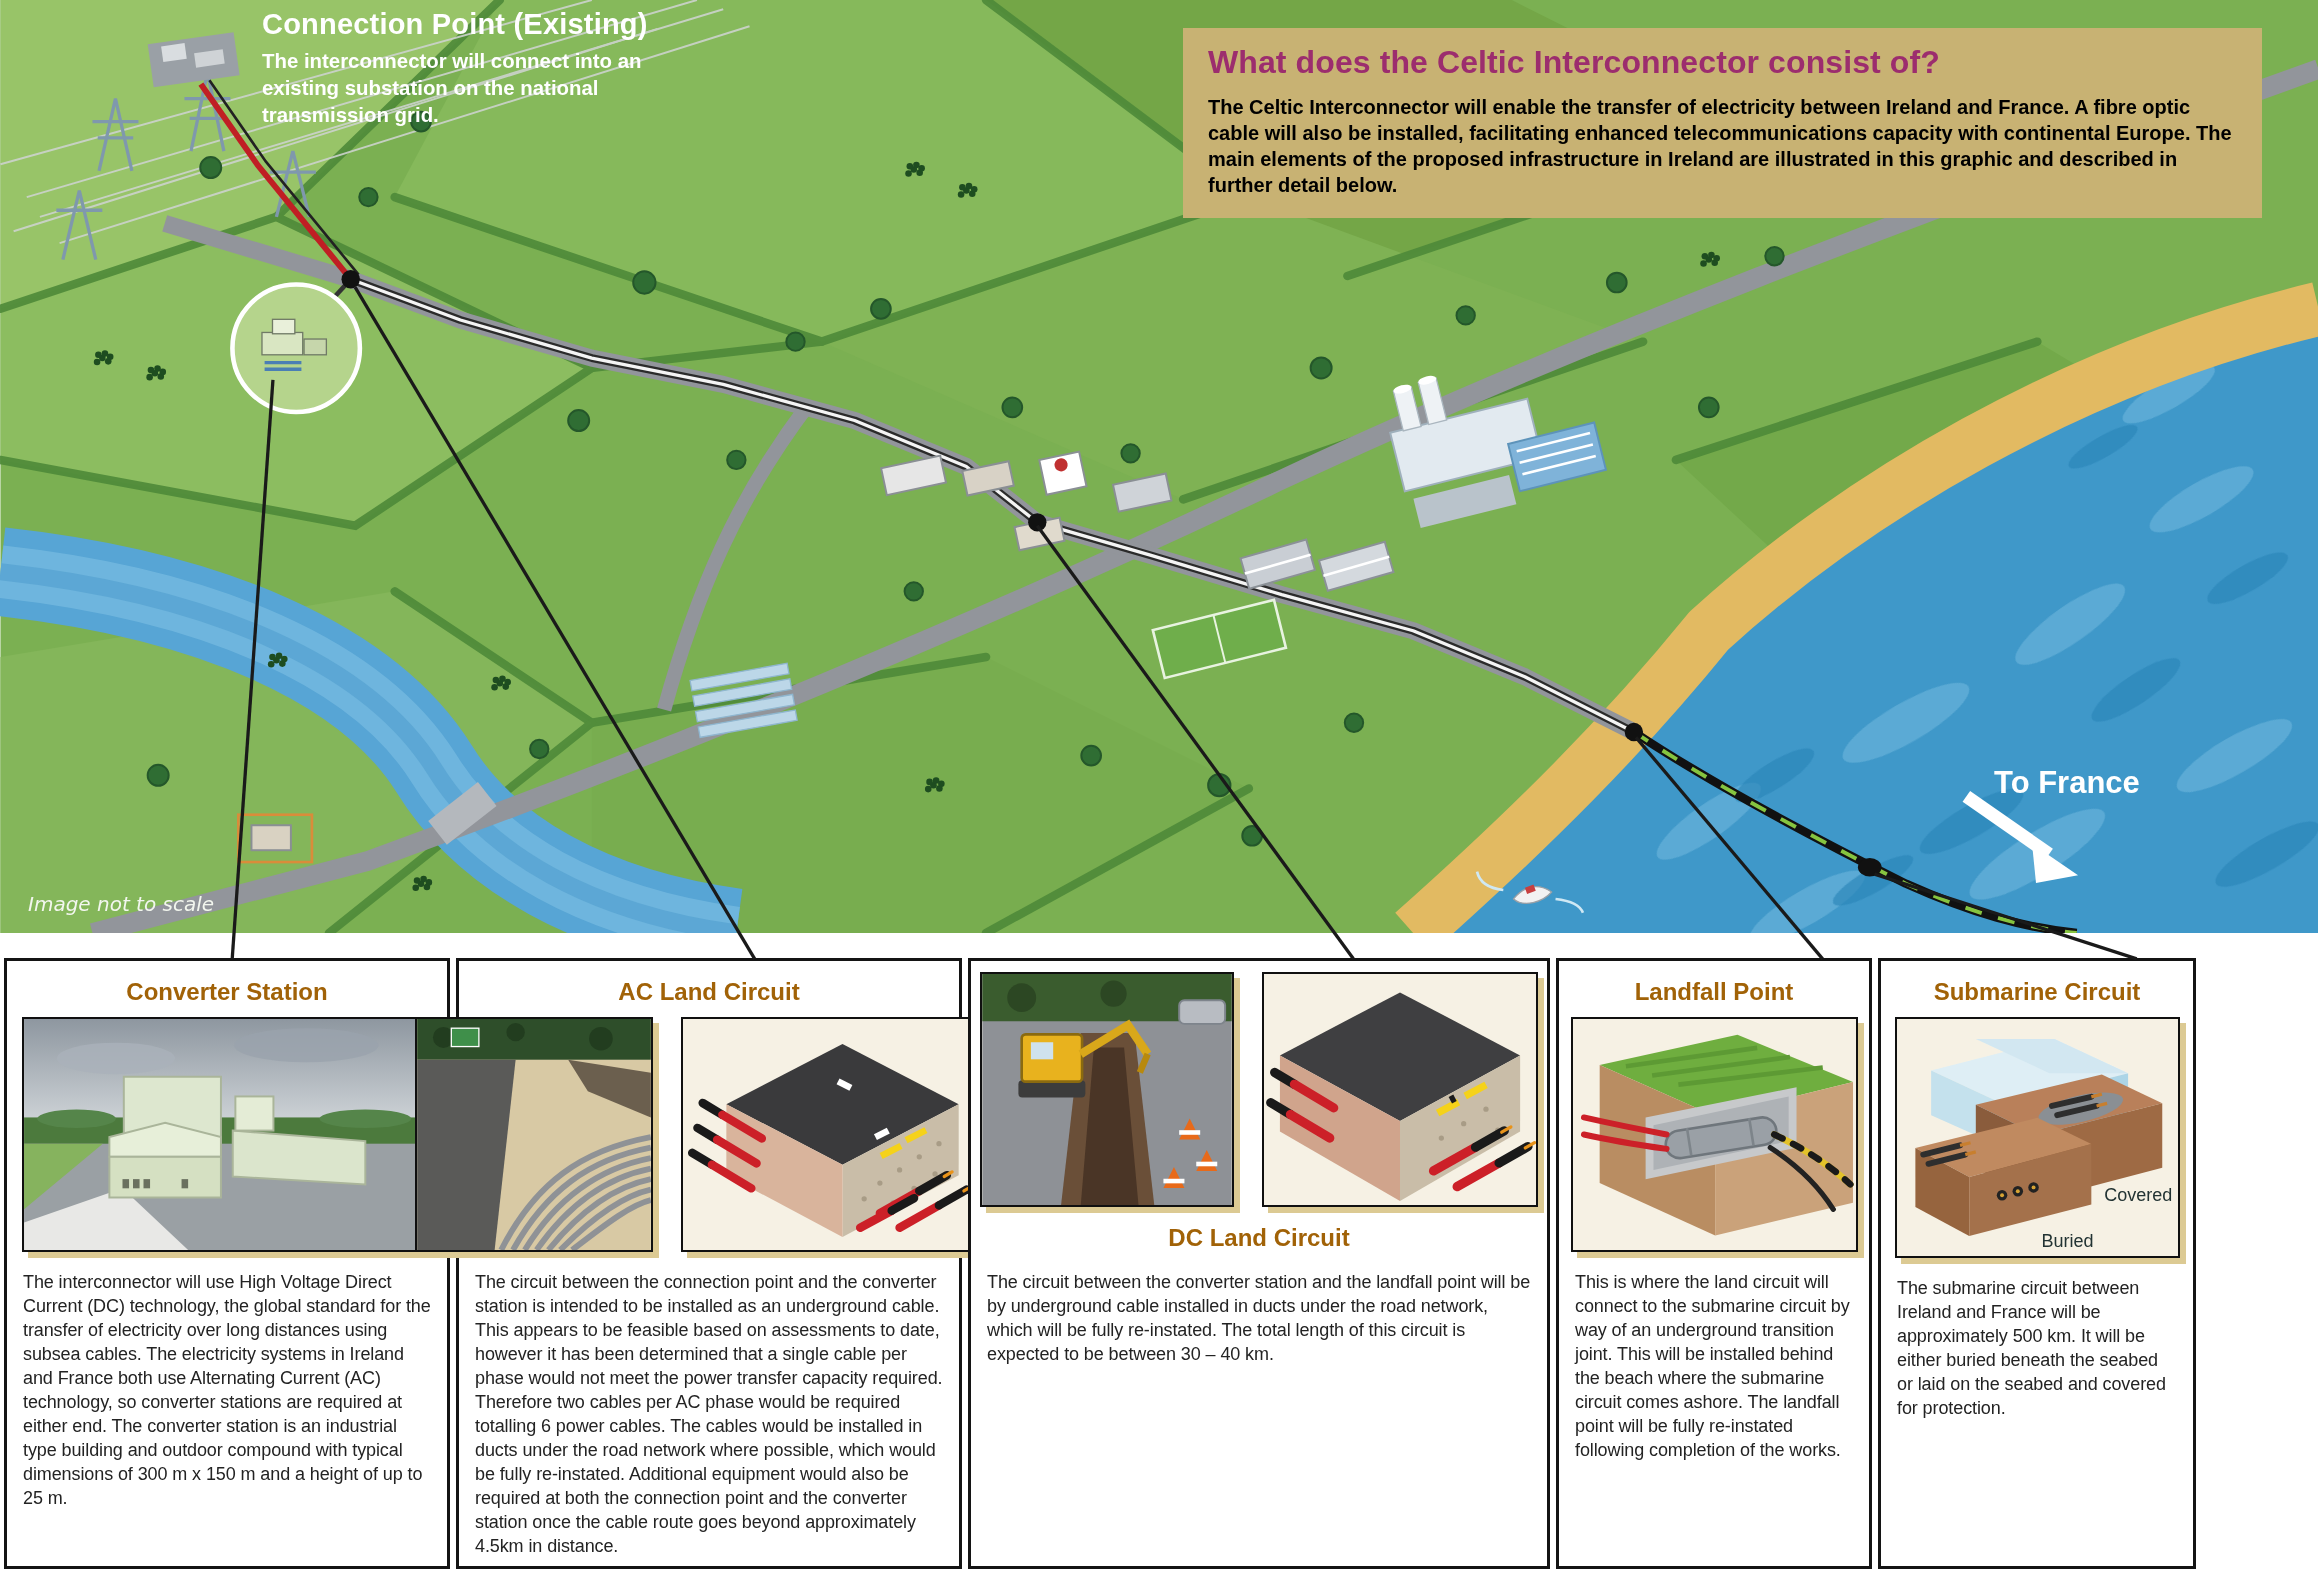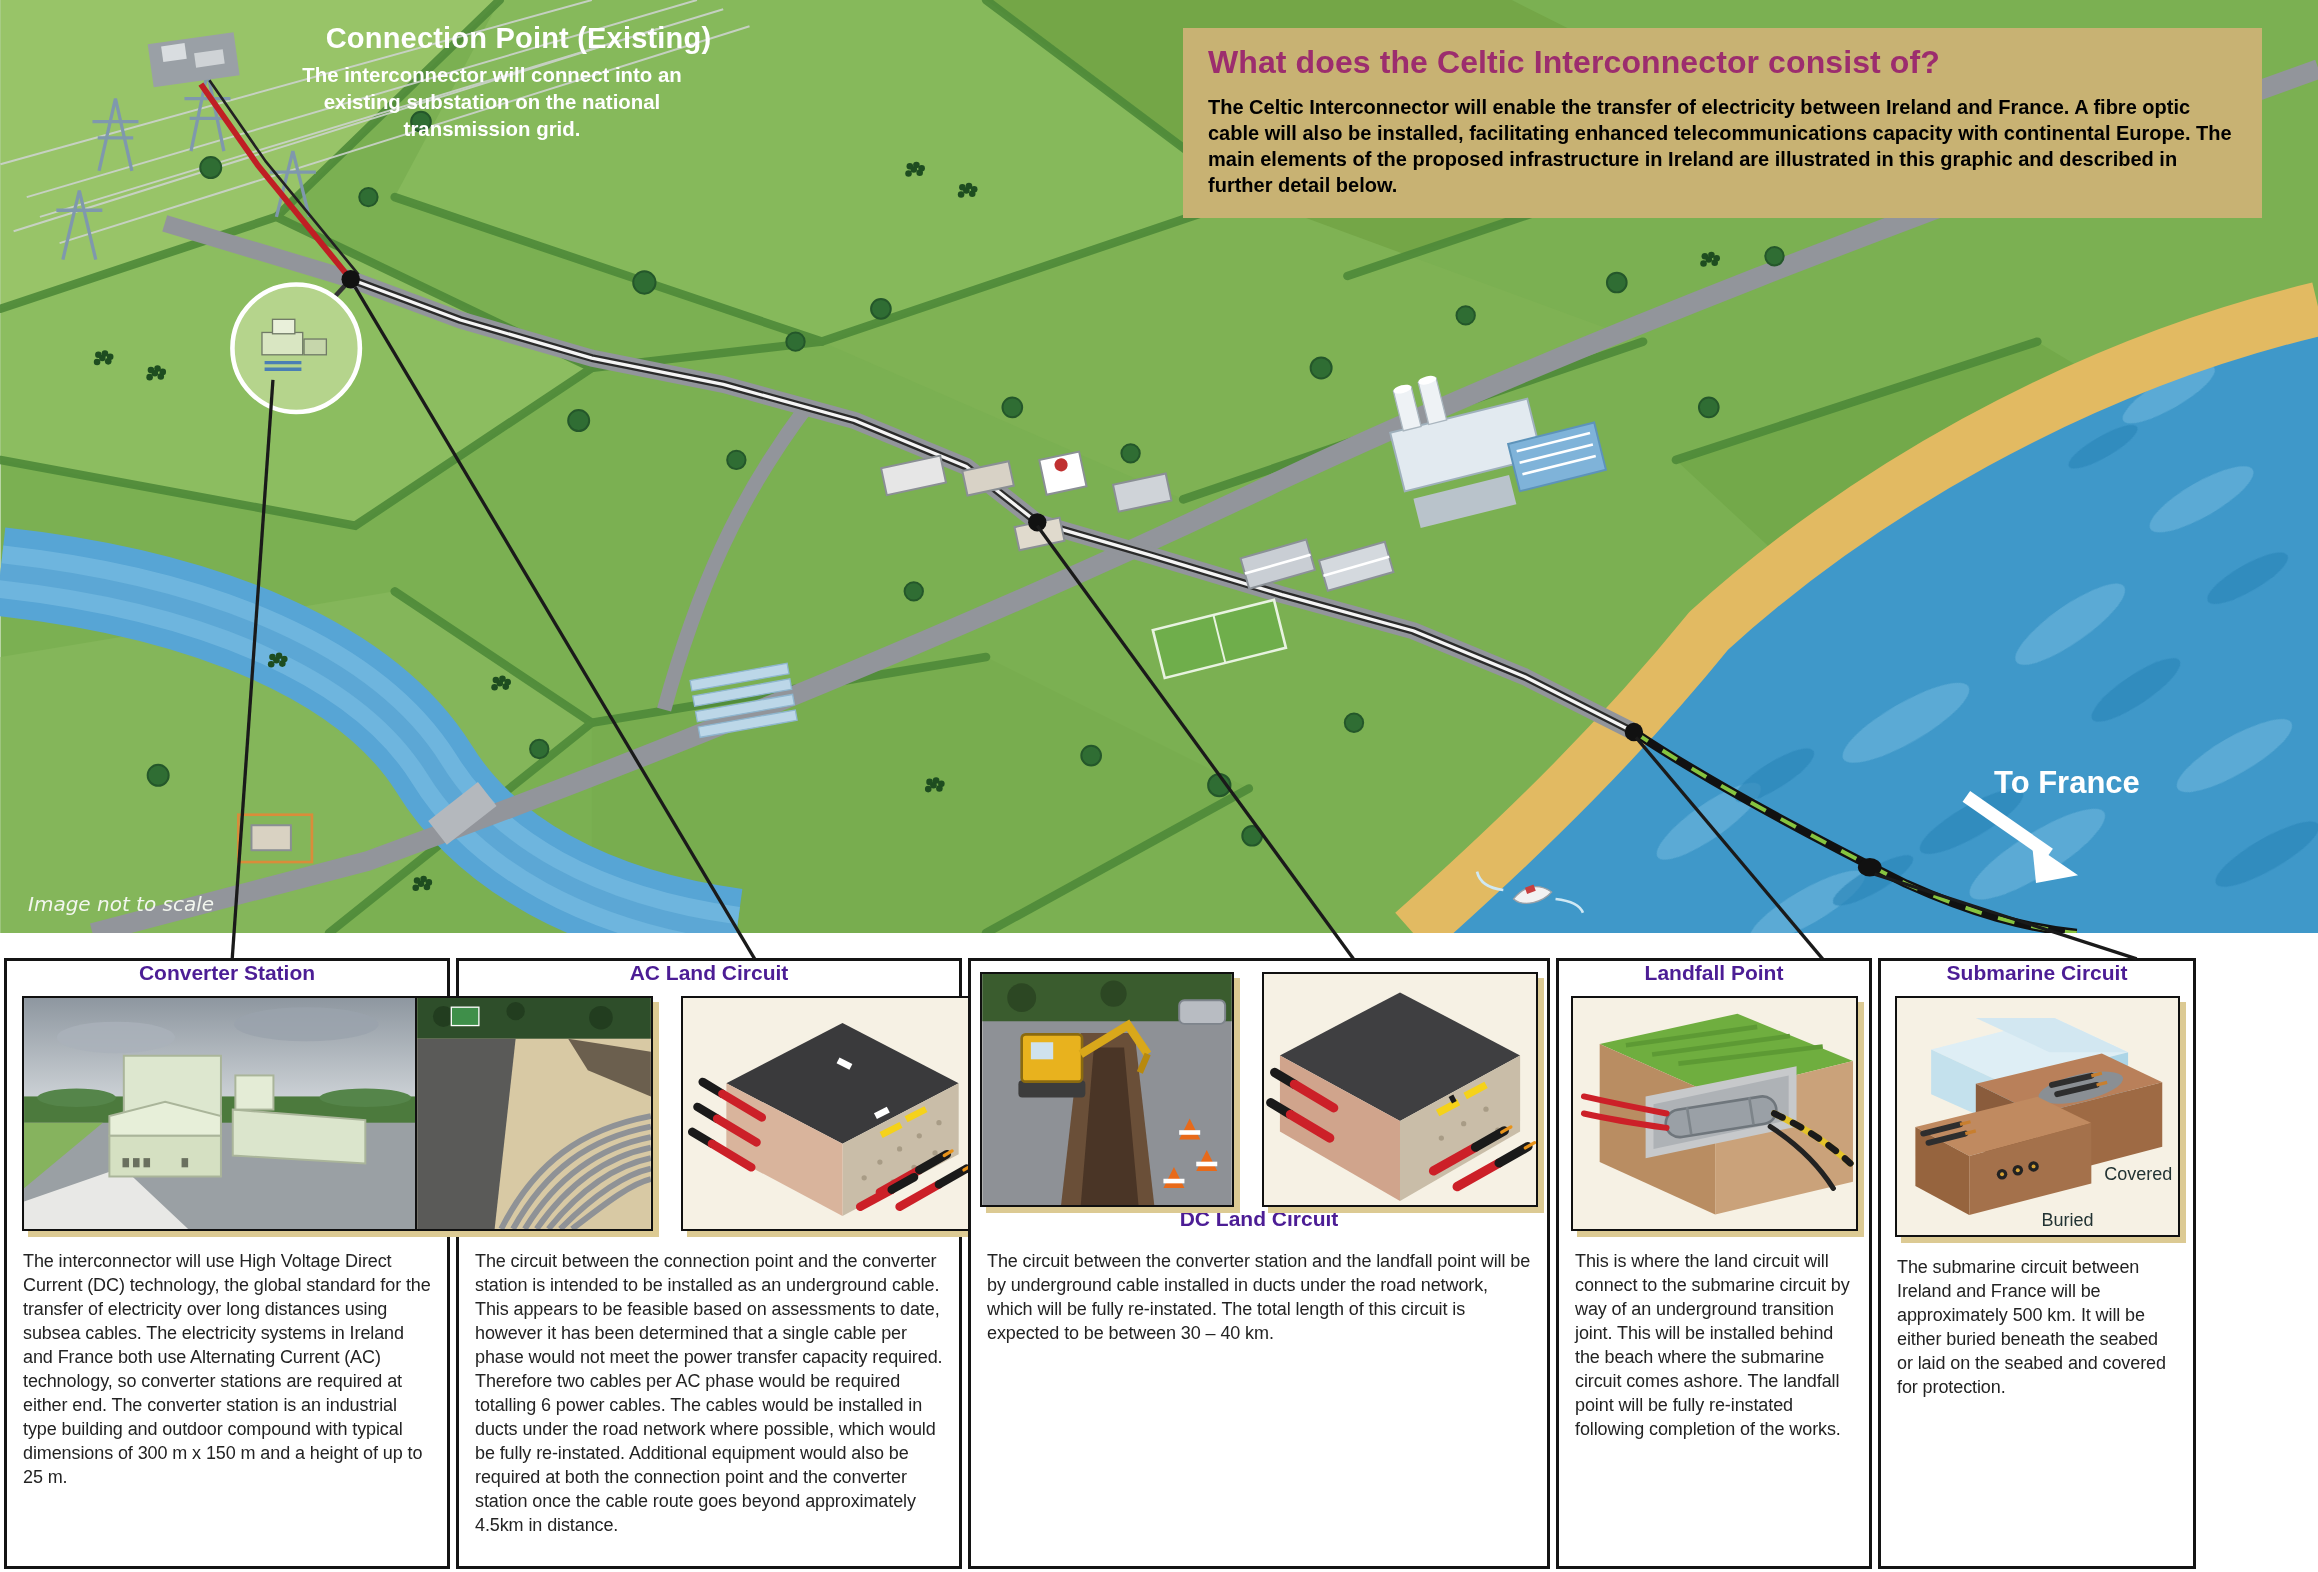--- a/index.html
+++ b/index.html
@@ -1,37 +1,37 @@
 <!DOCTYPE html>
 <html style="font-size:10.5px"><head>
 <meta charset="utf-8">
 <style>
   html,body{margin:0;padding:0;background:#ffffff;}
   .page{position:relative;width:2319px;height:1572px;background:#ffffff;overflow:hidden;
         font-family:"Liberation Sans",sans-serif;}
   
   .map-wrap{position:absolute;left:0;top:0;width:2319px;height:933px;}
   .map-wrap svg{display:block;}
-  .connection-block{position:absolute;left:262px;top:22px;width:513px;color:#ffffff;text-align:center;}
+  .connection-block{position:absolute;left:262px;top:8px;width:513px;color:#ffffff;}
   .connection-title{font-size:29px;font-weight:bold;letter-spacing:0.2px;}
   .connection-sub{margin-top:6.6px;font-size:20.4px;font-weight:bold;line-height:27px;width:460px;}
   .info-box{position:absolute;left:1183px;top:28px;width:1079px;box-sizing:border-box;
             background:#c8b273;padding:16px 25px 20px 25px;}
   .info-title{font-size:32px;font-weight:bold;color:#9c2d6e;margin-bottom:13px;letter-spacing:0.1px;}
   .info-body{font-size:20px;font-weight:bold;color:#000000;line-height:26px;}
   .to-france{position:absolute;left:1994px;top:765px;color:#ffffff;font-size:31px;font-weight:bold;}
   .not-to-scale{position:absolute;left:28px;top:892px;color:#f2f6ee;font-size:20px;font-style:italic;
                 font-family:"DejaVu Sans",sans-serif;}
   
   .callouts{position:absolute;left:0;top:0;width:2319px;height:1572px;pointer-events:none;z-index:6;}
   
   .panels{position:absolute;left:4px;top:958px;width:2311px;height:611px;display:flex;gap:6px;z-index:2;}
   .panel{box-sizing:border-box;border:3.3px solid #141414;background:#ffffff;position:relative;}
   .p1{width:446px;} .p2{width:506px;} .p3{width:582px;} .p4{width:316px;} .p5{width:318px;}
-  .panel-title{text-align:center;font-size:21px;font-weight:bold;color:#4c1d95;}
+  .panel-title{text-align:center;font-size:24px;font-weight:bold;color:#a16207;margin-top:17px;}
   .img-row{display:flex;justify-content:center;gap:28px;margin-top:10.5px;}
   .pimg{border:2px solid #101010;box-shadow:6px 6px 0 #dcca93;background:#f6f1e4;position:relative;}
   .pimg svg{display:block;}
   .panel-body{margin-top:18.4px;padding:0 16px;font-size:18px;line-height:24px;color:#232323;
               letter-spacing:-0.1px;}
   .sub-label{position:absolute;font-size:18px;color:#233;font-weight:normal;z-index:3;}
   .lab-covered{right:5.3px;bottom:50px;}
   .lab-buried{left:145px;bottom:4px;}
 </style>
 </head>

